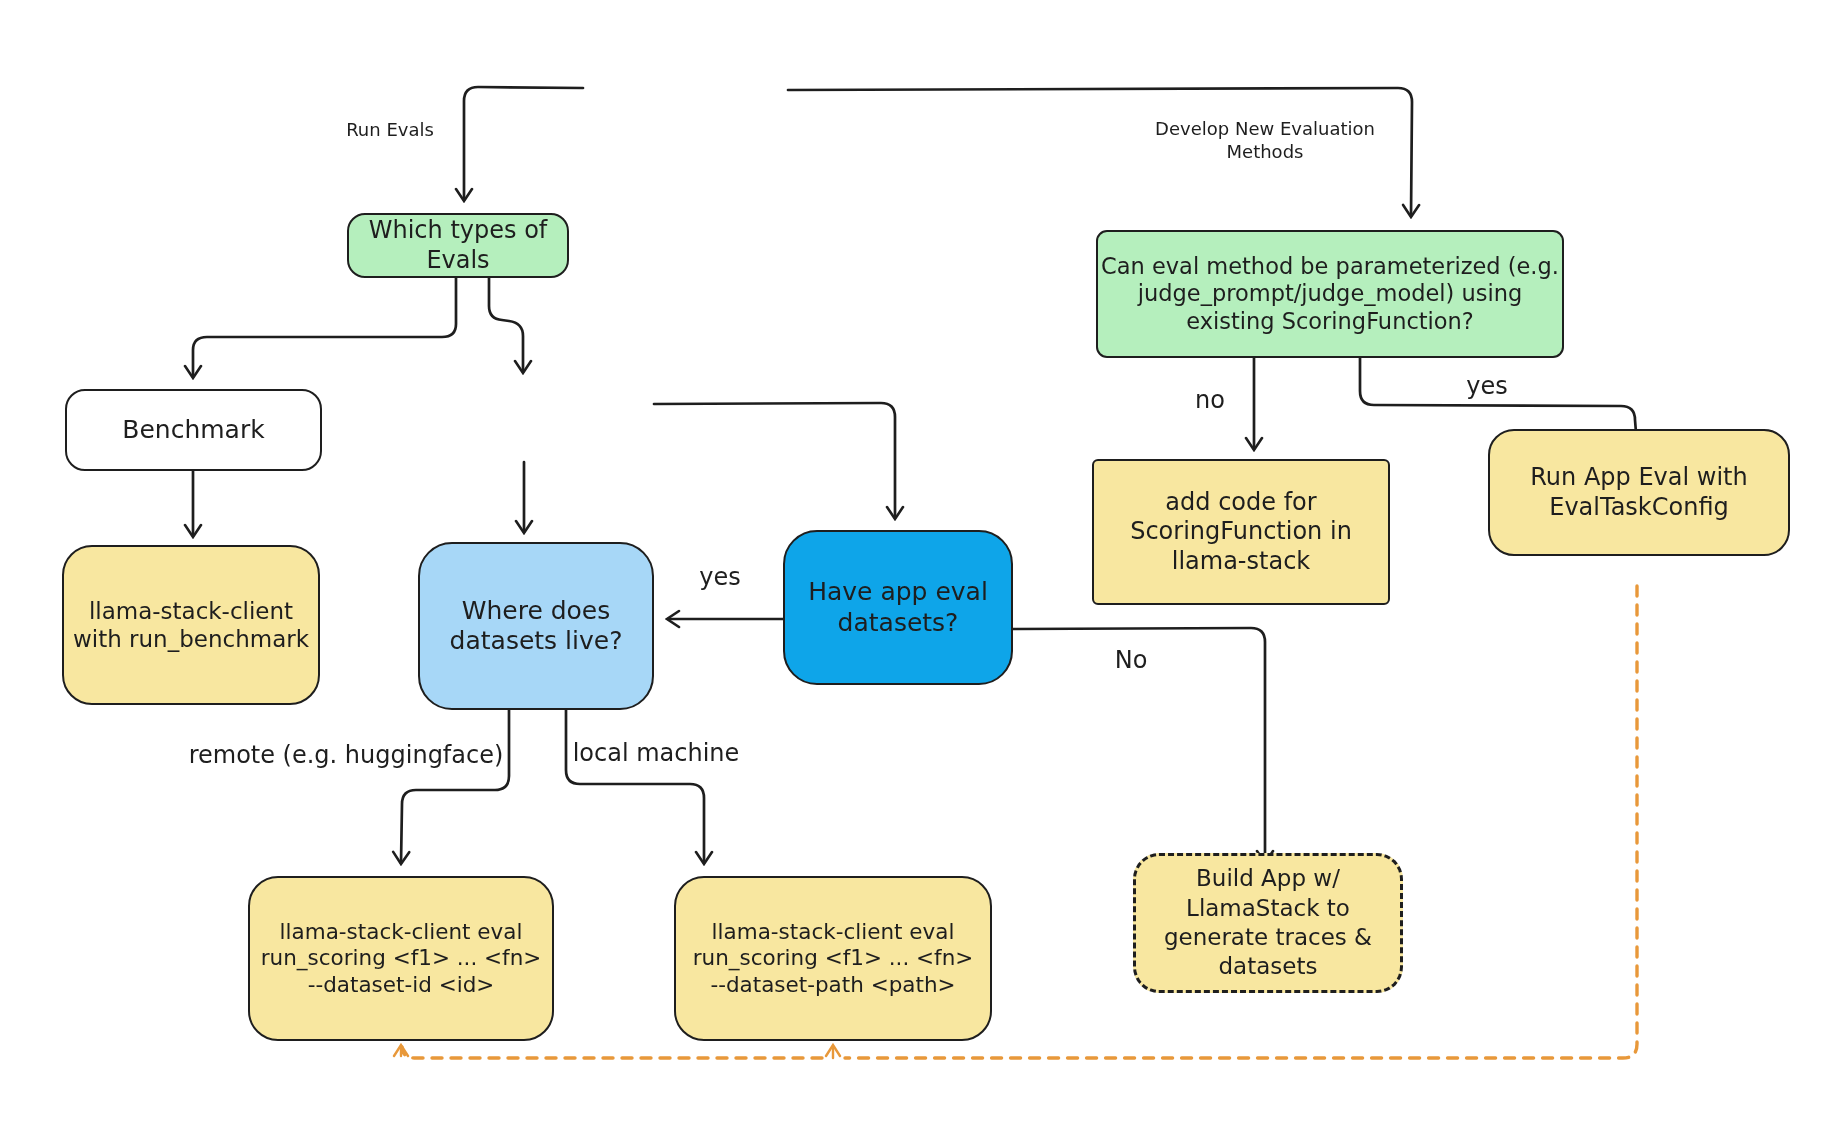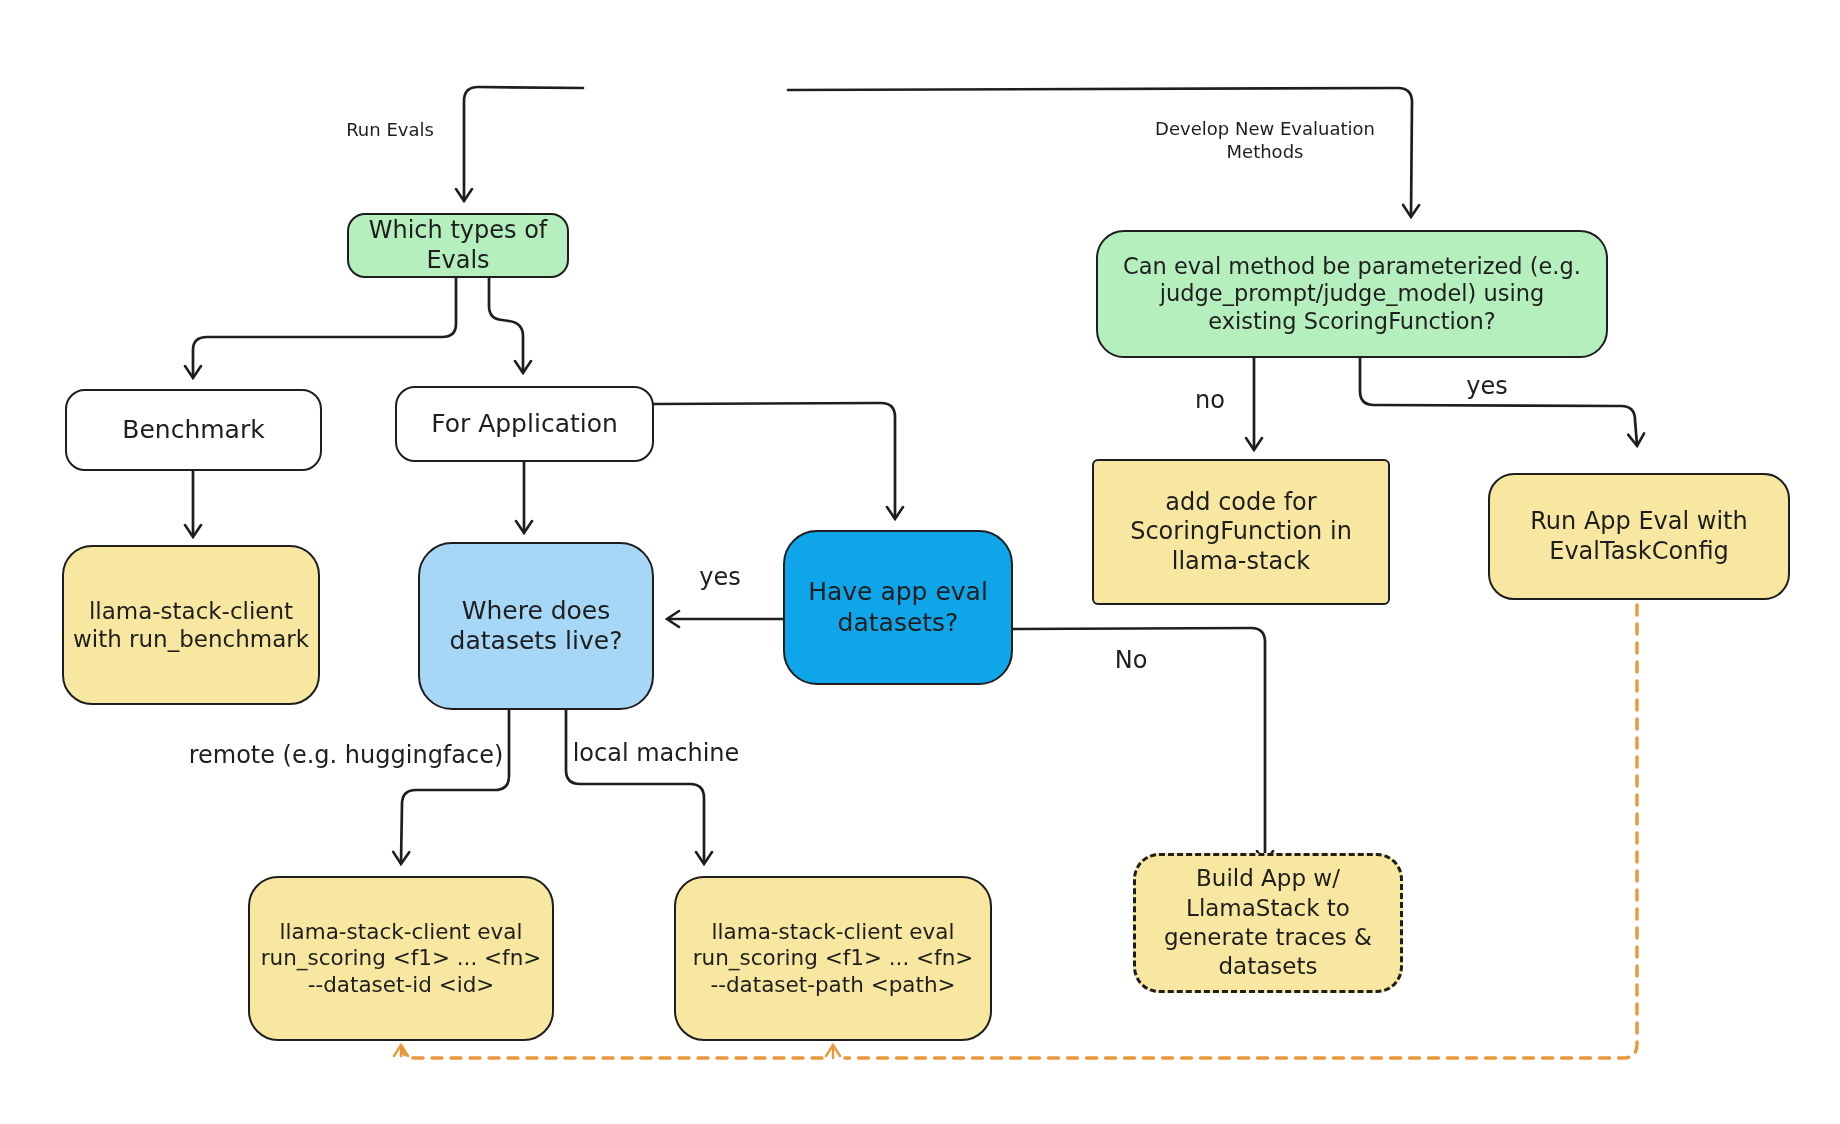--- a/index.html
+++ b/index.html
@@ -65,52 +65,49 @@
 
   <div class="node" style="left: 347px; top: 213px; width: 222px; height: 65px; border-radius: 18px; background: rgb(181, 239, 189);">
     <div class="node-text fs24">Which types of
 Evals</div>
   </div>
 
   <div class="node" style="left: 65px; top: 389px; width: 257px; height: 82px; border-radius: 20px; background: rgb(255, 255, 255);">
     <div class="node-text">Benchmark</div>
   </div>
 
-  <div class="node" style="left: 395px; top: 386px; width: 259px; height: 76px; border-radius: 20px; background: rgb(255, 255, 255);">
-    <div class="node-text">For Application</div>
-  </div>
 
   <div class="node" style="left: 62px; top: 545px; width: 258px; height: 160px; border-radius: 30px; background: rgb(248, 231, 160);">
     <div class="node-text fs23">llama-stack-client
 with run_benchmark</div>
   </div>
 
   <div class="node" style="left: 418px; top: 542px; width: 236px; height: 168px; border-radius: 34px; background: rgb(167, 215, 247);">
     <div class="node-text">Where does
 datasets live?</div>
   </div>
 
   <div class="node" style="left: 783px; top: 530px; width: 230px; height: 155px; border-radius: 34px; background: #0ea5e9;">
     <div class="node-text">Have app eval
 datasets?</div>
   </div>
 
-  <div class="node" style="left: 1096px; top: 230px; width: 512px; height: 128px; border-radius: 28px; background: rgb(181, 239, 189);">
+  <div class="node" style="left: 1096px; top: 230px; width: 468px; height: 128px; border-radius: 11px; background: rgb(181, 239, 189);">
     <div class="node-text fs22">Can eval method be parameterized (e.g.
 judge_prompt/judge_model) using
 existing ScoringFunction?</div>
   </div>
 
   <div class="node" style="left: 1092px; top: 459px; width: 298px; height: 146px; border-radius: 6px; background: rgb(248, 231, 160);">
     <div class="node-text fs24">add code for
 ScoringFunction in
 llama-stack</div>
   </div>
 
-  <div class="node" style="left: 1488px; top: 473px; width: 302px; height: 127px; border-radius: 26px; background: rgb(248, 231, 160);">
+  <div class="node" style="left: 1488px; top: 429px; width: 302px; height: 127px; border-radius: 26px; background: rgb(248, 231, 160);">
     <div class="node-text fs24">Run App Eval with
 EvalTaskConfig</div>
   </div>
 
   <div class="node" style="left: 248px; top: 876px; width: 306px; height: 165px; border-radius: 30px; background: rgb(248, 231, 160);">
     <div class="node-text fs21">llama-stack-client eval
 run_scoring &lt;f1&gt; ... &lt;fn&gt;
 --dataset-id &lt;id&gt;</div>
   </div>
 

